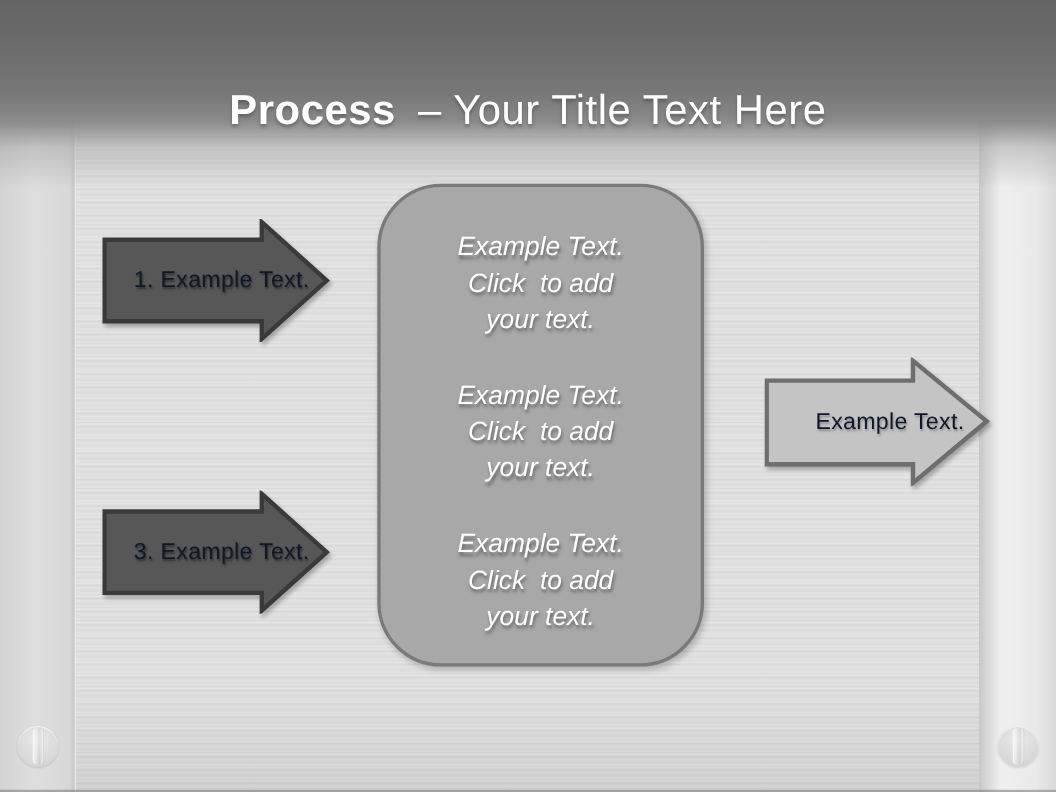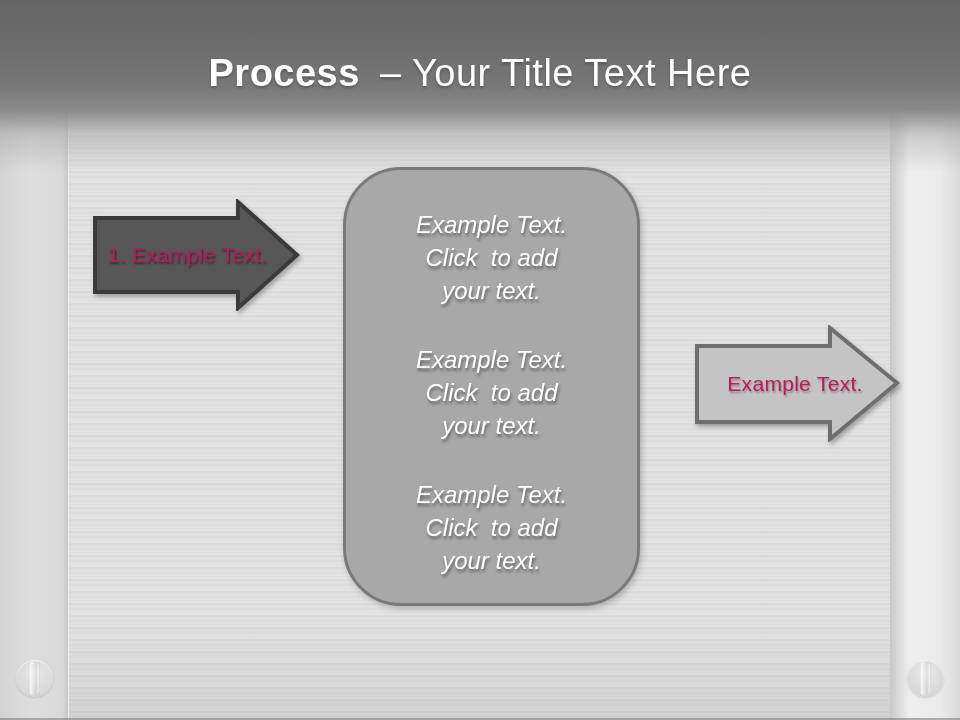--- a/index.html
+++ b/index.html
@@ -34,21 +34,21 @@
     background:linear-gradient(to right,#c8c8c8 0,#efefef 28%,#eaeaea 72%,#dadada 100%);
   }
   
   .header{
     position:absolute;top:0;left:0;right:0;height:172px;
     background:linear-gradient(to bottom,
       #646464 0%, #6d6d6d 28%, #787878 50%, #8a8a8a 64%,
       rgba(170,170,170,0.55) 78%, rgba(215,215,215,0) 100%);
   }
   .title{
-    margin:0;padding-top:52px;
+    margin:0;padding-top:80px;
     text-align:center;
     font-size:38px;line-height:42px;
     color:#ffffff;font-weight:400;
     text-shadow:0 2px 3px rgba(0,0,0,0.25);
     letter-spacing:0.5px;
   }
   .t-bold{font-weight:700;}
   .t-rest{margin-left:9px;font-weight:400;}
   
   .screw{
@@ -69,23 +69,24 @@
   
   .step-arrow{position:absolute;left:93px;width:207px;height:112px;}
   .step-1{top:199px;} .step-2{top:325px;} .step-3{top:446px;}
   .step-arrow svg, .result-arrow svg{
     position:absolute;inset:0;
     filter:drop-shadow(2px 3px 2px rgba(0,0,0,0.28));
   }
   .arrow-label{
     position:absolute;top:0;height:112px;left:0;width:189px;
     display:flex;align-items:center;justify-content:center;
-    color:#be185d;font-size:21px;letter-spacing:0.3px;
+    color:#0f172a;font-size:21px;letter-spacing:0.3px;
     text-shadow:1px 2px 2px rgba(0,0,0,0.5);
     white-space:nowrap;
+    padding-left:14px;
   }
   
   .panel{
     position:absolute;left:343px;top:167px;width:297px;height:439px;
     box-sizing:border-box;
     background:#a8a8a8;
     border:3px solid #7a7a7a;
     border-radius:58px;
     box-shadow:2px 3px 6px rgba(0,0,0,0.22);
     padding-top:38px;
@@ -126,20 +127,26 @@
   </div>
 
   <div class="step-arrow step-1">
     <svg width="207" height="112" viewBox="0 0 207 112">
       <polygon points="2,19 145,19 145,3 204,56 145,109 145,93 2,93" fill="#575757" stroke="#3a3a3a" stroke-width="4" stroke-linejoin="miter"></polygon>
     </svg>
     <div class="arrow-label">1. Example Text.</div>
   </div>
 
 
+  <div class="step-arrow step-3">
+    <svg width="207" height="112" viewBox="0 0 207 112">
+      <polygon points="2,19 145,19 145,3 204,56 145,109 145,93 2,93" fill="#575757" stroke="#3a3a3a" stroke-width="4" stroke-linejoin="miter"></polygon>
+    </svg>
+    <div class="arrow-label">3. Example Text.</div>
+  </div>
 
   <div class="panel">
     <p>Example Text.
 Click  to add
 your text.</p>
     <p>Example Text.
 Click  to add
 your text.</p>
     <p>Example Text.
 Click  to add

